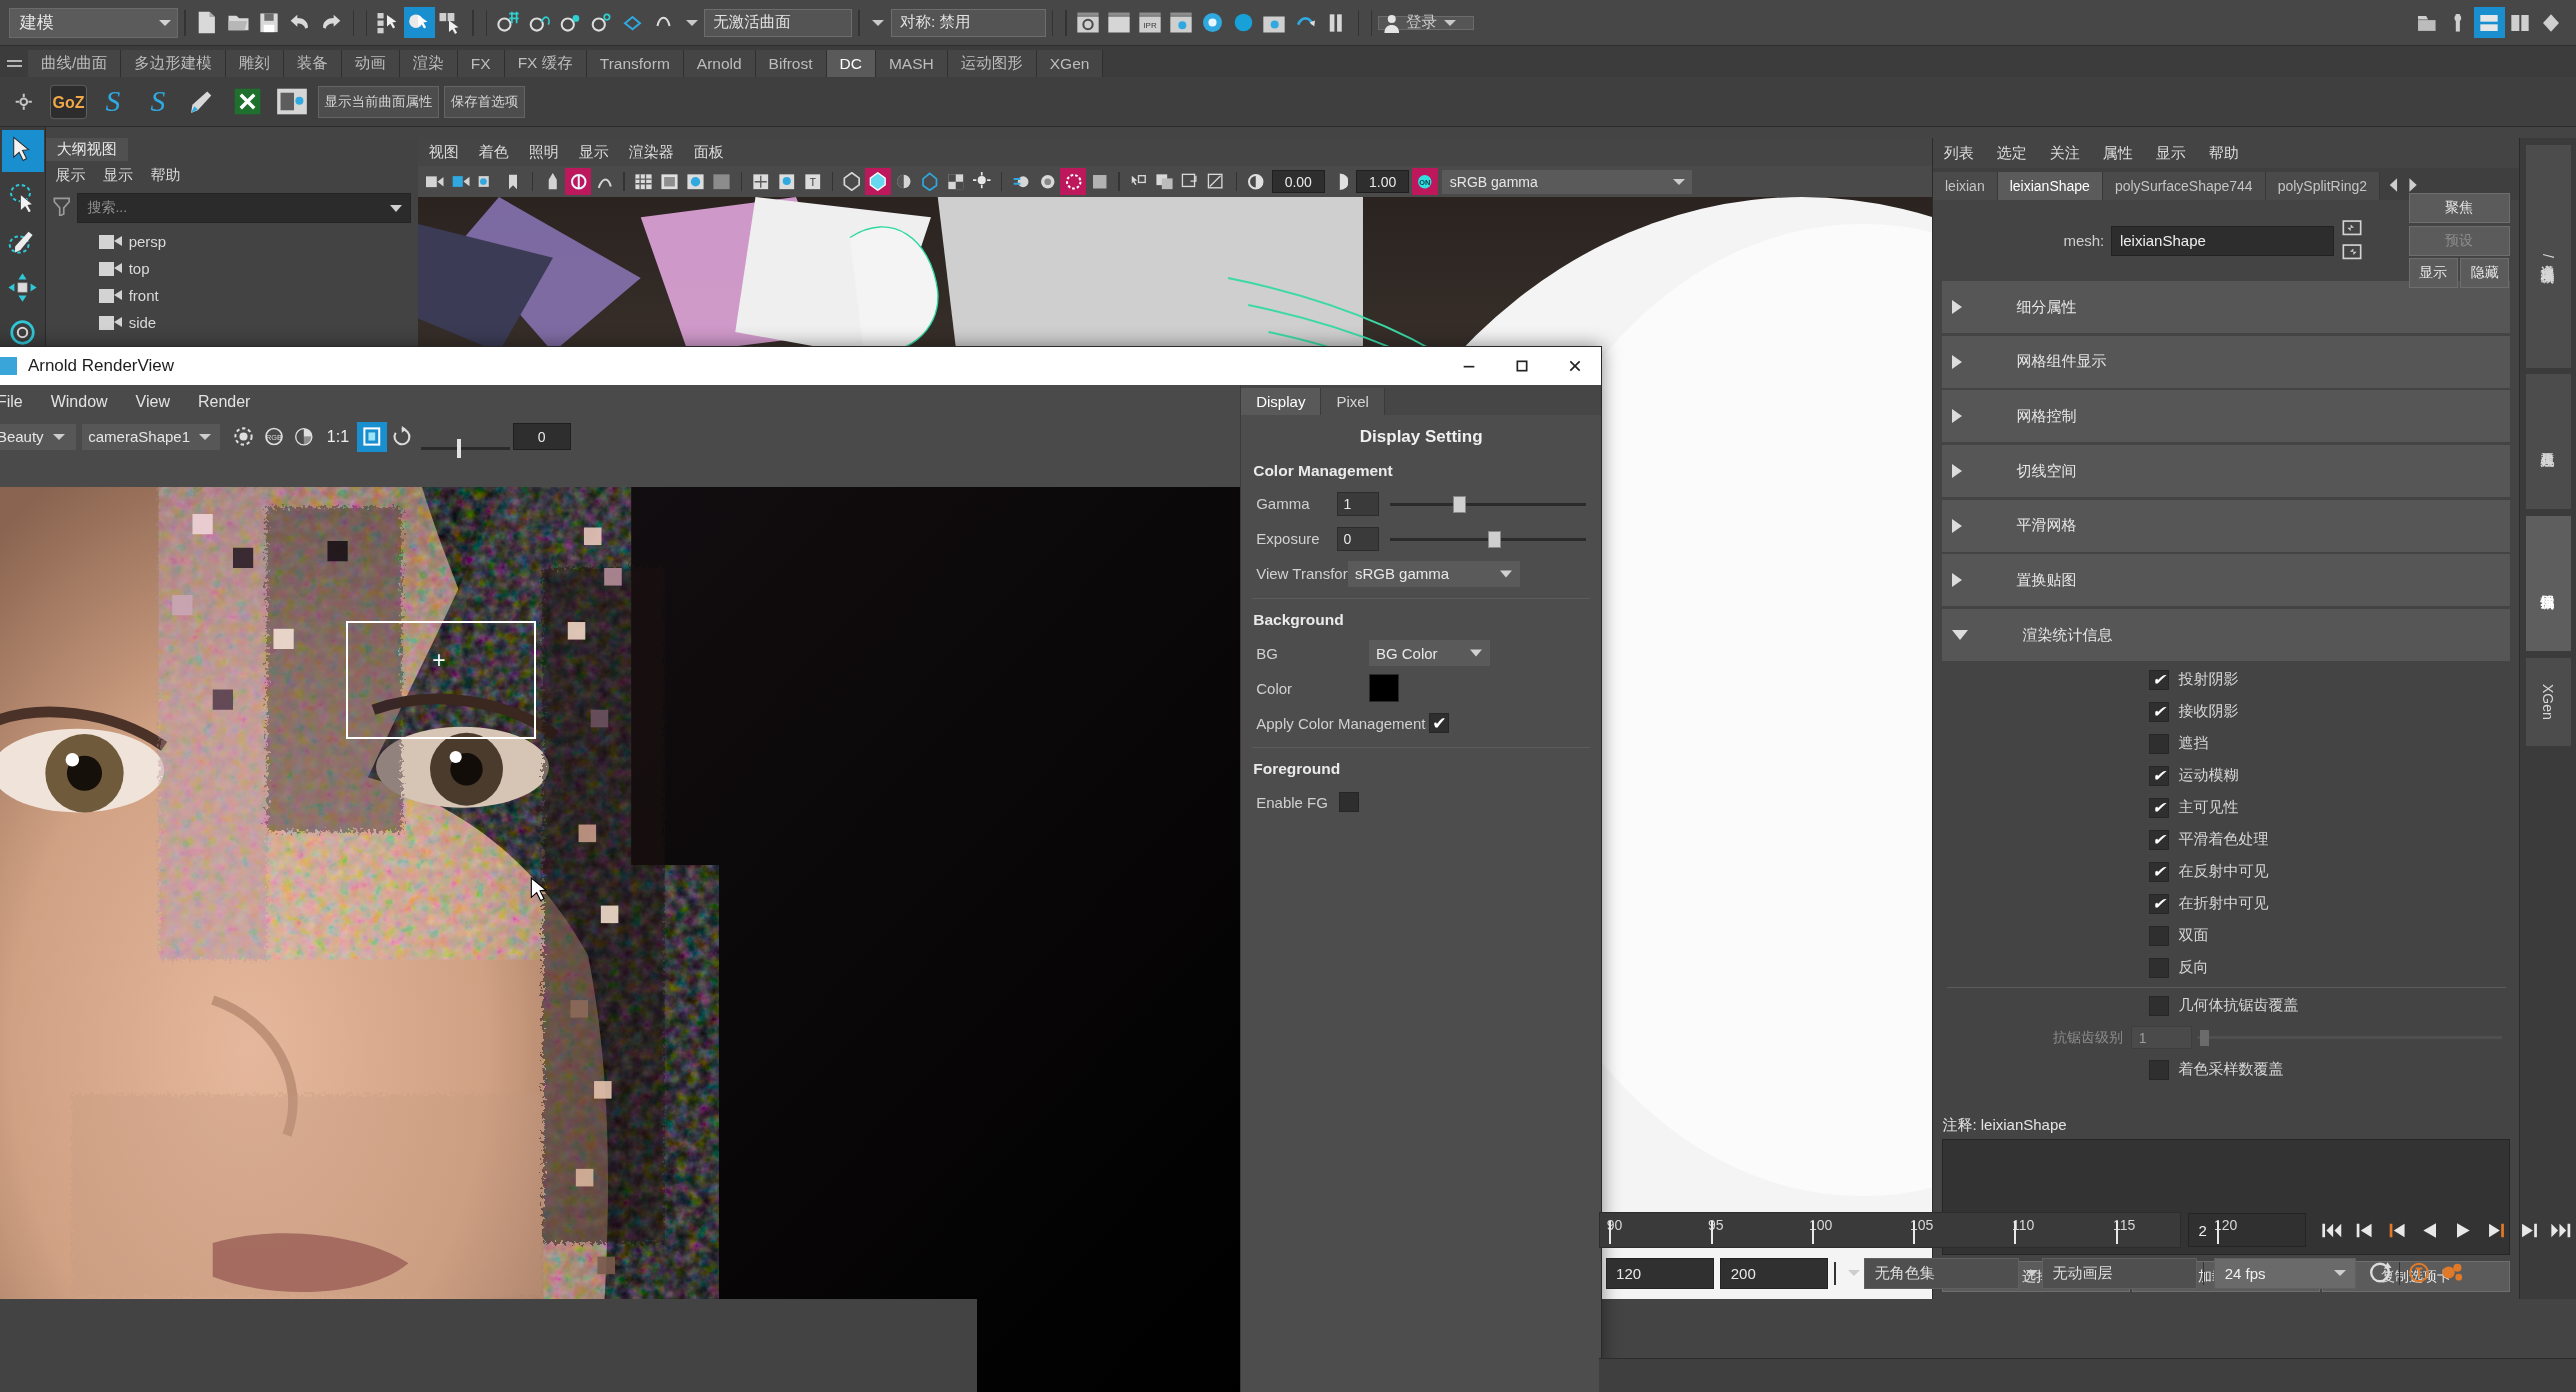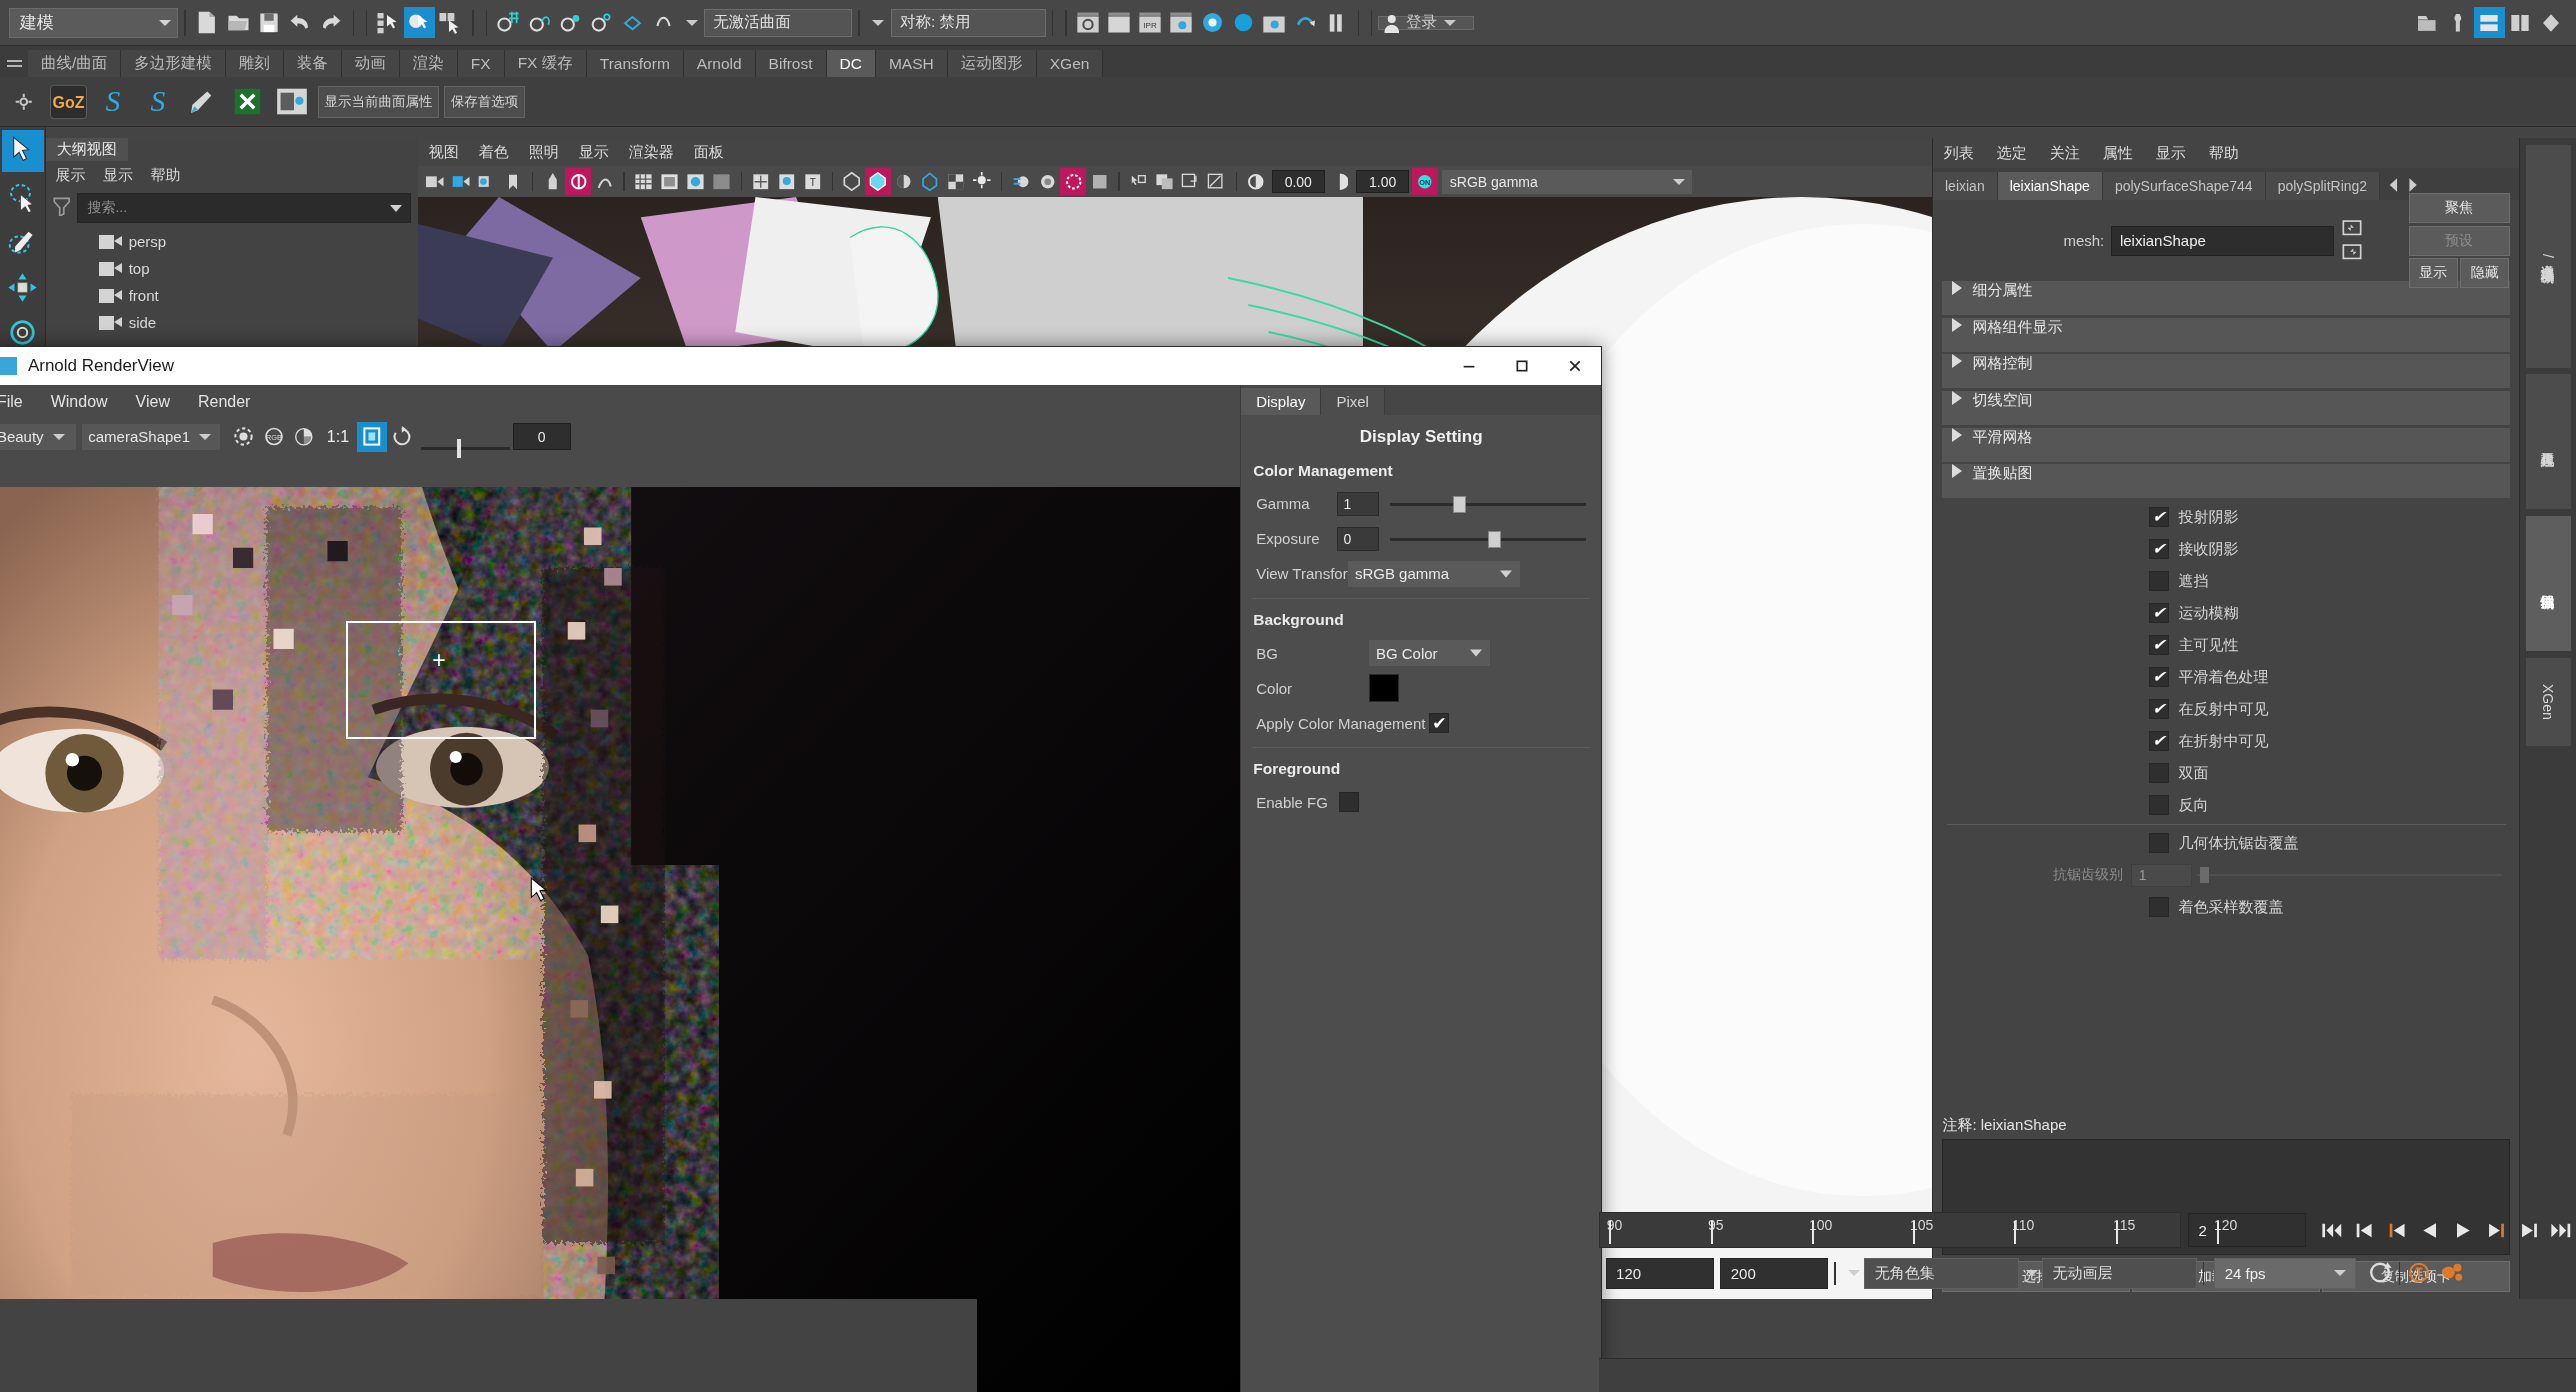--- a/index.html
+++ b/index.html
@@ -137,22 +137,22 @@
   .ntab.active{ background:#5b5b5b; color:#ffffff; }
   .tabnav{ display:flex; align-items:center; gap:5.4px; padding:0 6.7px; height:28px; }
   .mesh-row{ display:flex; align-items:center; height:81px; padding:0 9.4px; }
   .mesh-lbl{ font-size:15px; color:#cfcfcf; margin-left:121px; margin-right:6.7px; }
   .mesh-inp{ width:223px; height:30px; background:#2d2d2d; border:0.7px solid #222; color:#ededed;
     font-size:15px; display:flex; align-items:center; padding-left:8px; }
   .mesh-btns{ margin-left:auto; display:flex; }
   .btn{ background:#5b5b5b; border:0.7px solid #6e6e6e; color:#e6e6e6; font-size:14px;
     display:flex; align-items:center; justify-content:center; }
   .btn.dis{ color:#8d8d8d; }
-  .acc{ height:34px; margin:0 9.4px 2.7px; background:#565656; display:flex; 
-    font-size:15px; color:#e6e6e6; }
+  .acc{ height:52px; margin:0 9.4px 2.7px; background:#565656; display:flex; align-items:center;
+    font-size:15px; color:#e6e6e6;gap:44px; }
   .acc .tri{ margin:0 10.8px 0 9.4px; width:0;height:0;
     border-top:7.4px solid transparent;border-bottom:7.4px solid transparent;border-left:10px solid #dcdcdc; }
   .acc.open .tri{ border-left:8.8px solid transparent;border-right:8.8px solid transparent;
     border-top:10px solid #dcdcdc; border-bottom:0; }
   .chk-row{ display:flex; align-items:center; height:32px; padding-left:216px; font-size:15px; color:#d6d6d6; }
   .chk{ width:20px; height:20px; background:#2f2f2f; border:0.7px solid #272727; margin-right:9.4px;
     display:flex; align-items:center; justify-content:center; flex:none; }
   .chk.on:after{ content:"✔"; color:#fff; font-size:16px; line-height:1; }
   .notes-lbl{ font-size:15px; color:#e4e4e4; padding:6.7px 0 4px 9.4px; }
   .notes{ margin:0 9.4px; height:116px; background:#333333; border:0.7px solid #262626; }
@@ -1099,20 +1099,24 @@
       <span>切线空间</span>
     </div>
     <div class="acc">
       <i class="tri"></i>
       <span>平滑网格</span>
     </div>
     <div class="acc">
       <i class="tri"></i>
       <span>置换贴图</span>
     </div>
+    <div class="acc open">
+      <i class="tri"></i>
+      <span>渲染统计信息</span>
+    </div>
 
     <div>
       <div class="chk-row">
         <i class="chk on"></i>
           <span>投射阴影</span>
       </div>
       <div class="chk-row">
         <i class="chk on"></i>
           <span>接收阴影</span>
       </div>

